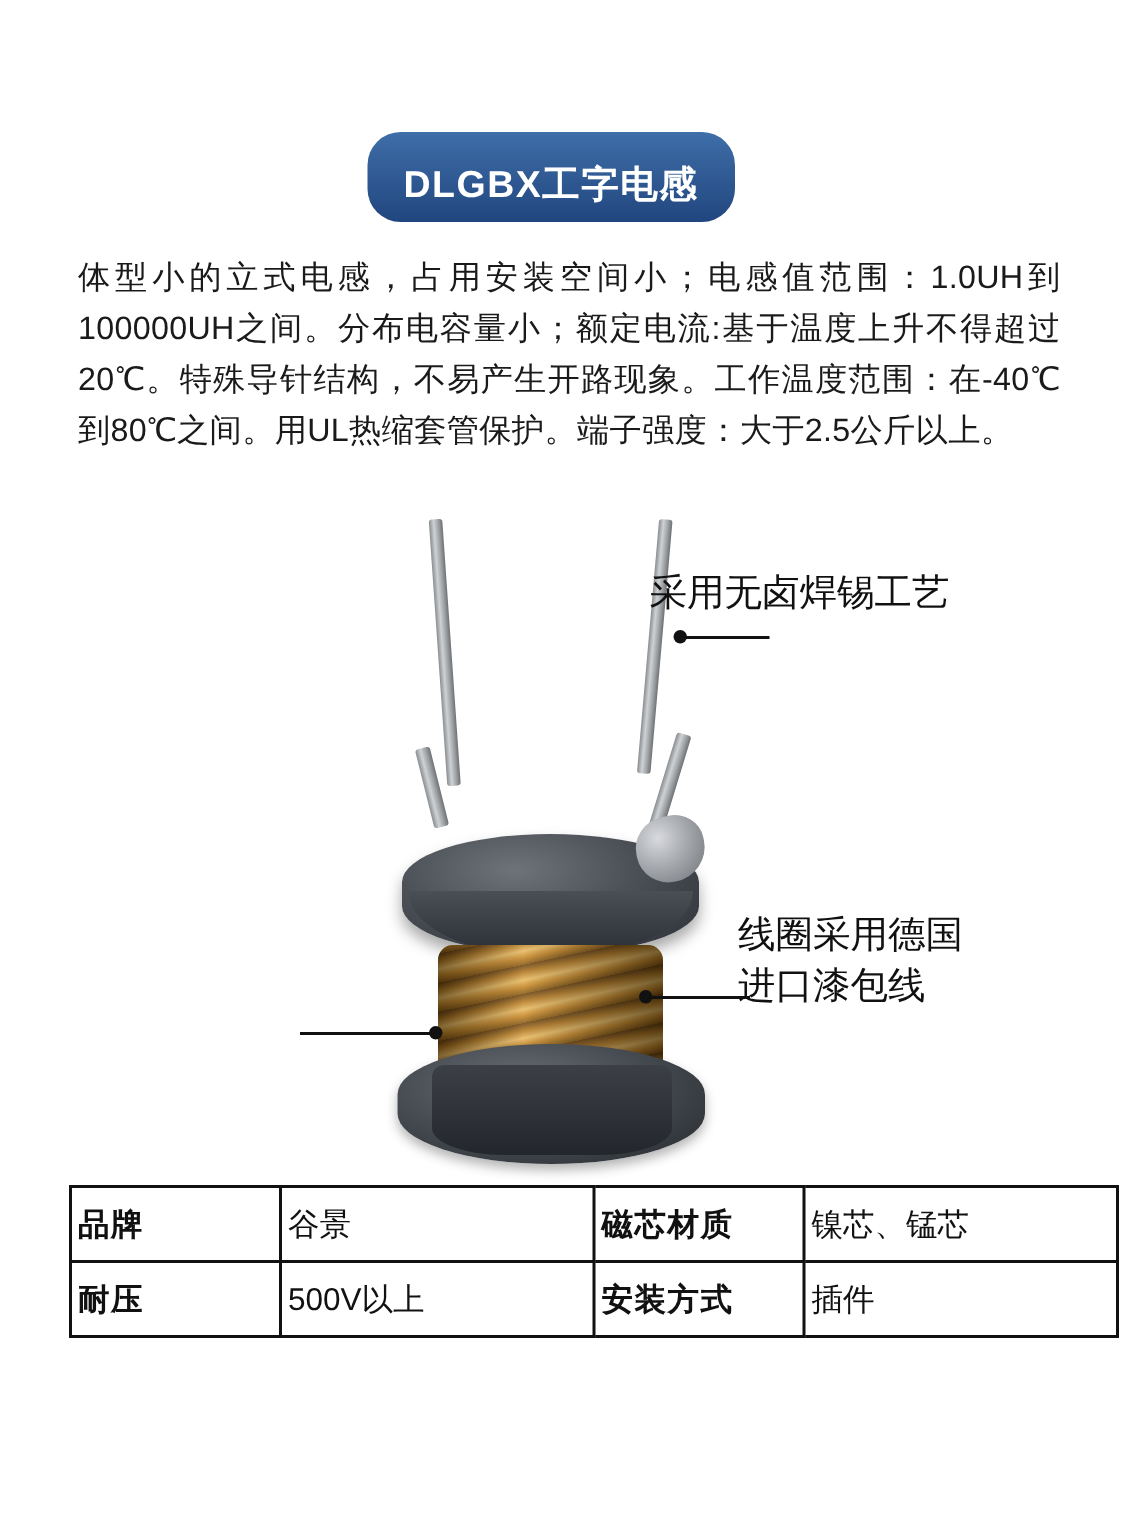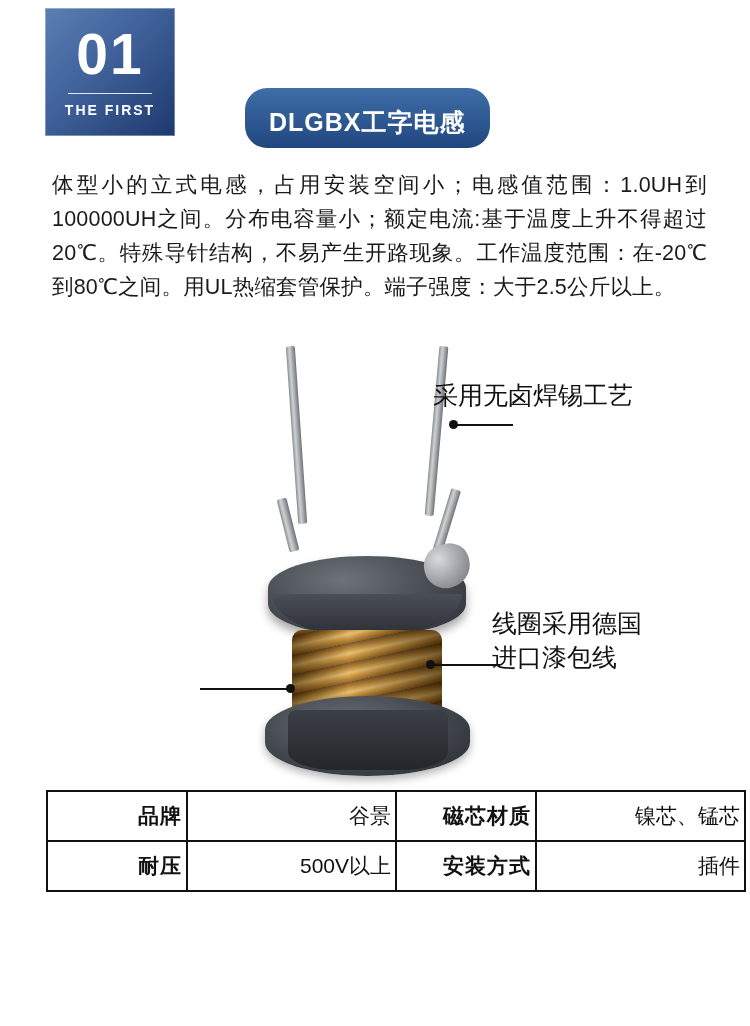--- a/index.html
+++ b/index.html
@@ -240,47 +240,42 @@
     position: absolute;
     left: 46px;
     top: 790px;
     width: 658px;
     border-collapse: collapse;
     table-layout: fixed;
   }
   .spec-table td {
     border: 2px solid #111111;
     height: 48px;
-    text-align: right;
+    text-align: left;
     font-size: 21px;
     color: #111111;
     padding: 0 4px;
   }
   .spec-table td.key {
     font-weight: bold;
     width: 130px;
     letter-spacing: 1px;
   }
   .spec-table td.val {
     width: 199px;
   }
 </style>
 </head>
 <body>
 
 <div class="header">
-  <div class="badge">
-    <div class="badge-number">01</div>
-    <div class="badge-rule"></div>
-    <div class="badge-sub">THE  FIRST</div>
-  </div>
   <div class="title-pill">DLGBX工字电感</div>
 </div>
 
-<div class="desc">体型小的立式电感，占用安装空间小；电感值范围：1.0UH到100000UH之间。分布电容量小；额定电流:基于温度上升不得超过20℃。特殊导针结构，不易产生开路现象。工作温度范围：在-20℃到80℃之间。用UL热缩套管保护。端子强度：大于2.5公斤以上。</div>
+<div class="desc">体型小的立式电感，占用安装空间小；电感值范围：1.0UH到100000UH之间。分布电容量小；额定电流:基于温度上升不得超过20℃。特殊导针结构，不易产生开路现象。工作温度范围：在-40℃到80℃之间。用UL热缩套管保护。端子强度：大于2.5公斤以上。</div>
 
 <div class="photo-area">
 
   <div class="lead lead-left"></div>
   <div class="lead lead-left-b"></div>
   <div class="lead lead-right"></div>
   <div class="lead lead-right-b"></div>
 
   <div class="flange-top"></div>
   <div class="flange-top-rim"></div>

